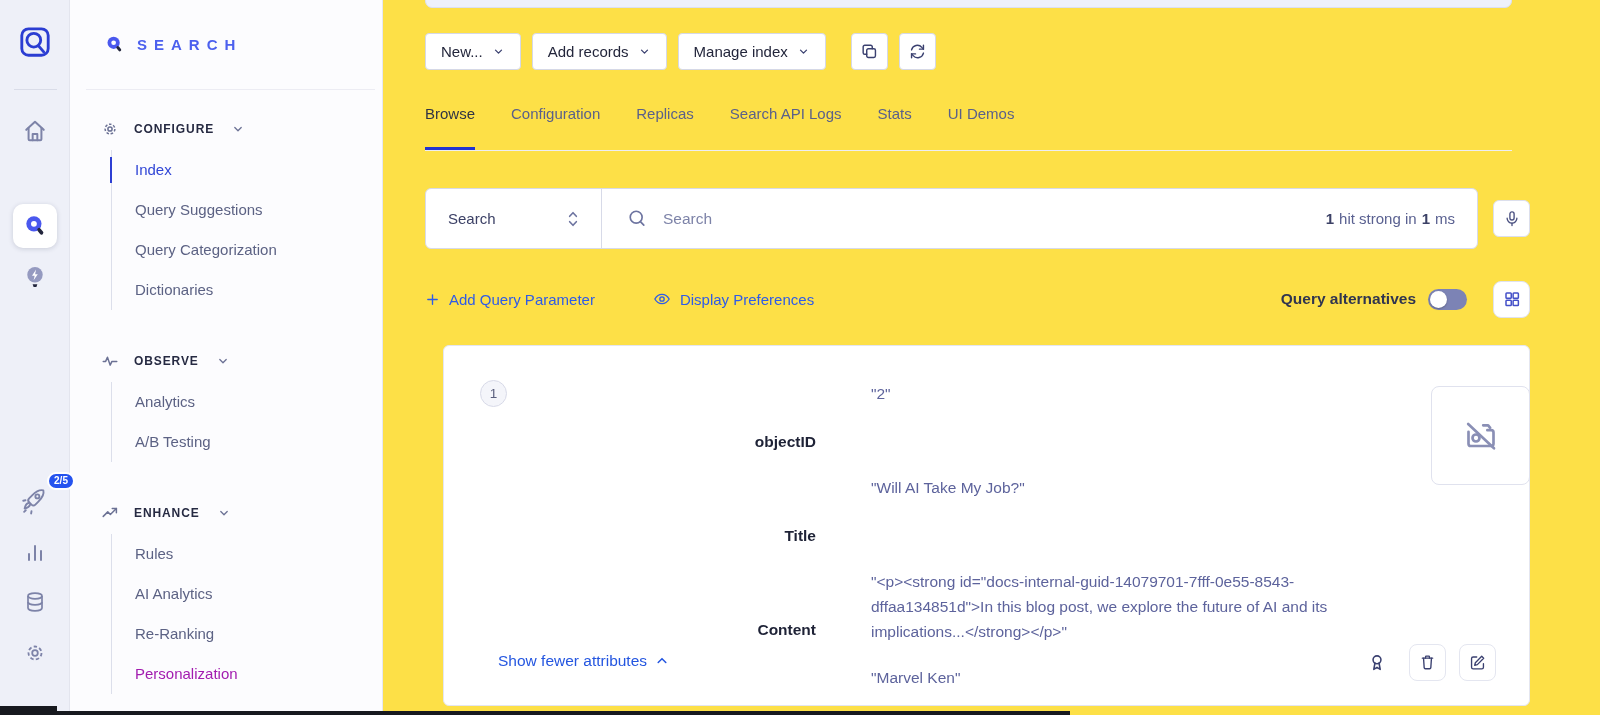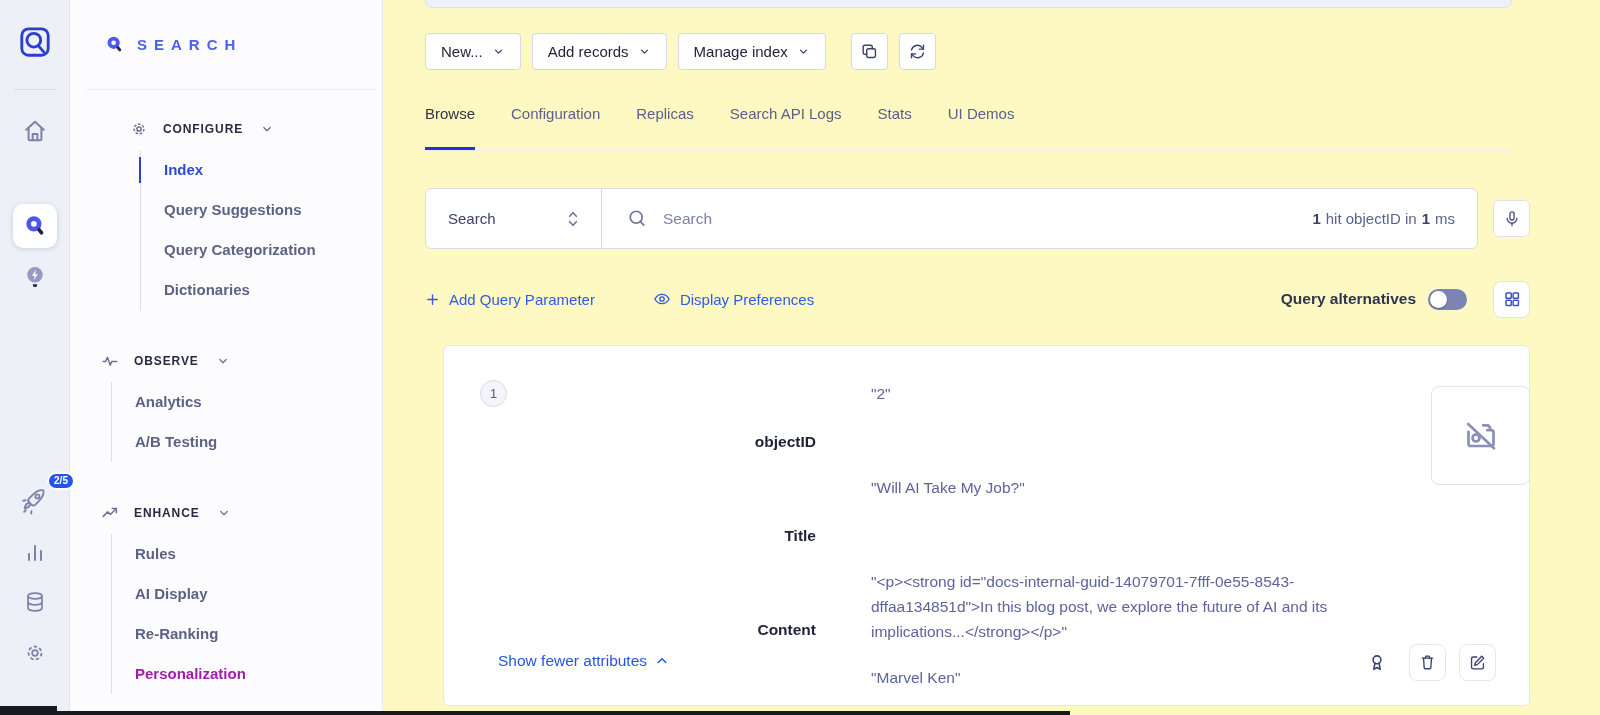--- a/index.html
+++ b/index.html
@@ -38,37 +38,37 @@
   .panel {
     position:absolute; left:70px; top:0; width:313px; height:715px;
     background:#fcfcfe; border-right:1px solid #e7e8f1; z-index:2;
   }
   .panel-header { position:absolute; left:34px; top:34px; display:flex; align-items:center; gap:12px; }
   .panel-title { color:#4c60ee; font-size:15px; font-weight:bold; letter-spacing:7px; }
   .panel-divider { position:absolute; left:16px; top:89px; right:7px; height:1px; background:#ececf3; }
 
   .nav { position:absolute; left:0; top:110px; right:0; }
   .nav-section { margin-top:42px; }
-  .nav-section:first-child { margin-top:10px;margin-left:29px; }
+  .nav-section:first-child { margin-top:10px; }
   .section-header {
     display:flex; align-items:center; gap:15px; padding-left:31px; cursor:pointer; height:18px;
   }
   .section-header .s-icon { color:#6b7194; }
   .section-label { font-size:12px; font-weight:bold; letter-spacing:.9px; color:#262a42; }
   .section-header .chev { color:#6b7194; margin-left:2px; }
   .section-items { list-style:none; margin:12px 0 0 41px; border-left:1px solid #dcdfeb; padding-left:23px; }
-  .section-items li { position:relative; height:40px; line-height:40px; font-size:15px; color:#5c6284; cursor:pointer;font-weight:bold; }
+  .section-items li { position:relative; height:40px; line-height:40px; font-size:15px; color:#5c6284; cursor:pointer; }
   .section-items li.active { color:#3247d6; }
   .section-items li.active::before {
     content:""; position:absolute; left:-25px; top:7px; width:2px; height:26px; background:#2d3fd3;
   }
   .section-items li.disabled { color:#a21caf; }
 
   
-  .main { position:absolute; left:383px; top:0; right:0; height:715px; background:#fef9c3; }
+  .main { position:absolute; left:383px; top:0; right:0; height:715px; background:#fde047; }
 
   .top-remnant {
     position:absolute; left:42px; top:-22px; width:1087px; height:30px;
     background:#eef1fa; border:1px solid #dbe0f2; border-radius:7px;
   }
 
   .toolbar { position:absolute; left:42px; top:33px; display:flex; gap:11px; align-items:center; }
   .btn {
     height:37px; background:#fff; border:1px solid #d5d8e6; border-radius:4px;
     font-family:inherit; font-size:15px; color:#23263b; padding:0 15px;
@@ -298,21 +298,21 @@
         </span>
         <span class="section-label">ENHANCE</span>
         <span class="chev">
           <svg width="14" height="14" viewBox="0 0 24 24" fill="none" stroke="currentColor" stroke-width="2.2" stroke-linecap="round" stroke-linejoin="round">
               <path d="M6.5 9.5 12 15l5.5-5.5"></path>
             </svg>
         </span>
       </div>
       <ul class="section-items">
         <li>Rules</li>
-        <li>AI Display</li>
+        <li>AI Analytics</li>
         <li>Re-Ranking</li>
         <li class="disabled">Personalization</li>
       </ul>
     </div>
   </nav>
 </div>
 
 <div class="main">
 
   <div class="top-remnant"></div>
@@ -381,21 +381,21 @@
     <div class="query-zone">
       <span class="mag">
         <svg width="21" height="21" viewBox="0 0 24 24" fill="none" stroke="currentColor" stroke-width="1.9" stroke-linecap="round">
           <circle cx="10.5" cy="10.5" r="6.8"></circle>
             <path d="M15.6 15.8l3.6 3.8"></path>
         </svg>
       </span>
       <input class="search-input" type="text" placeholder="Search" style="">
       <span class="stats">
         <span class="num">1</span>
-        <span>hit objectID in</span>
+        <span>hit strong in</span>
         <span class="num">1</span>
         <span>ms</span>
       </span>
     </div>
   </div>
   <button class="mic-btn">
     <svg width="18" height="20" viewBox="0 0 24 24" fill="none" stroke="currentColor" stroke-width="1.8" stroke-linecap="round">
       <rect x="9.2" y="2.5" width="5.6" height="10.8" rx="2.8"></rect>
       <path d="M5.5 11a6.5 6.5 0 0 0 13 0"></path>
         <path d="M12 17.5v3.2"></path>

